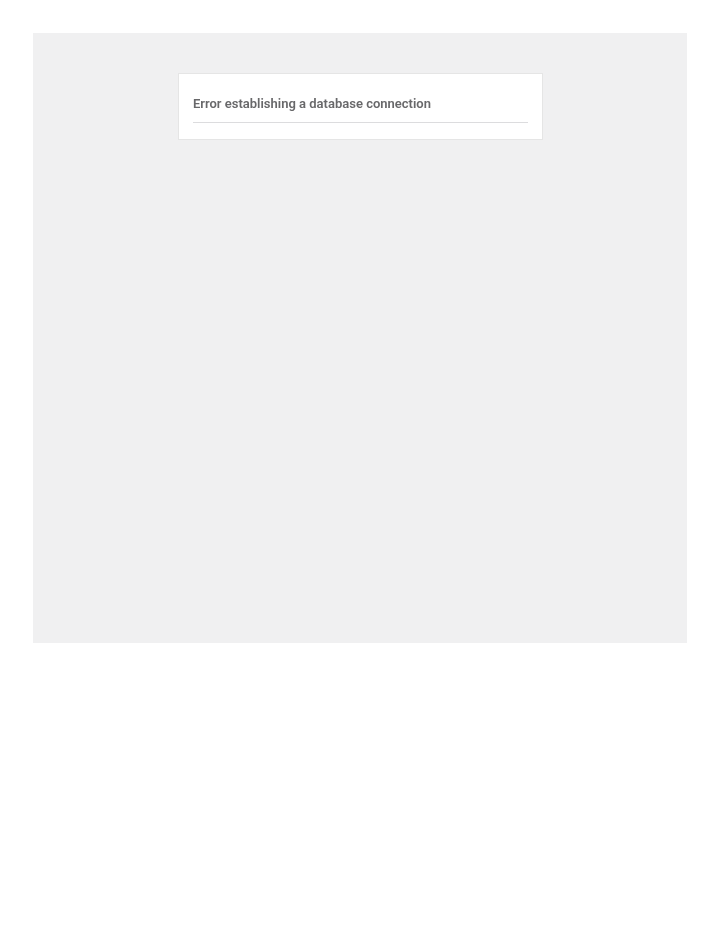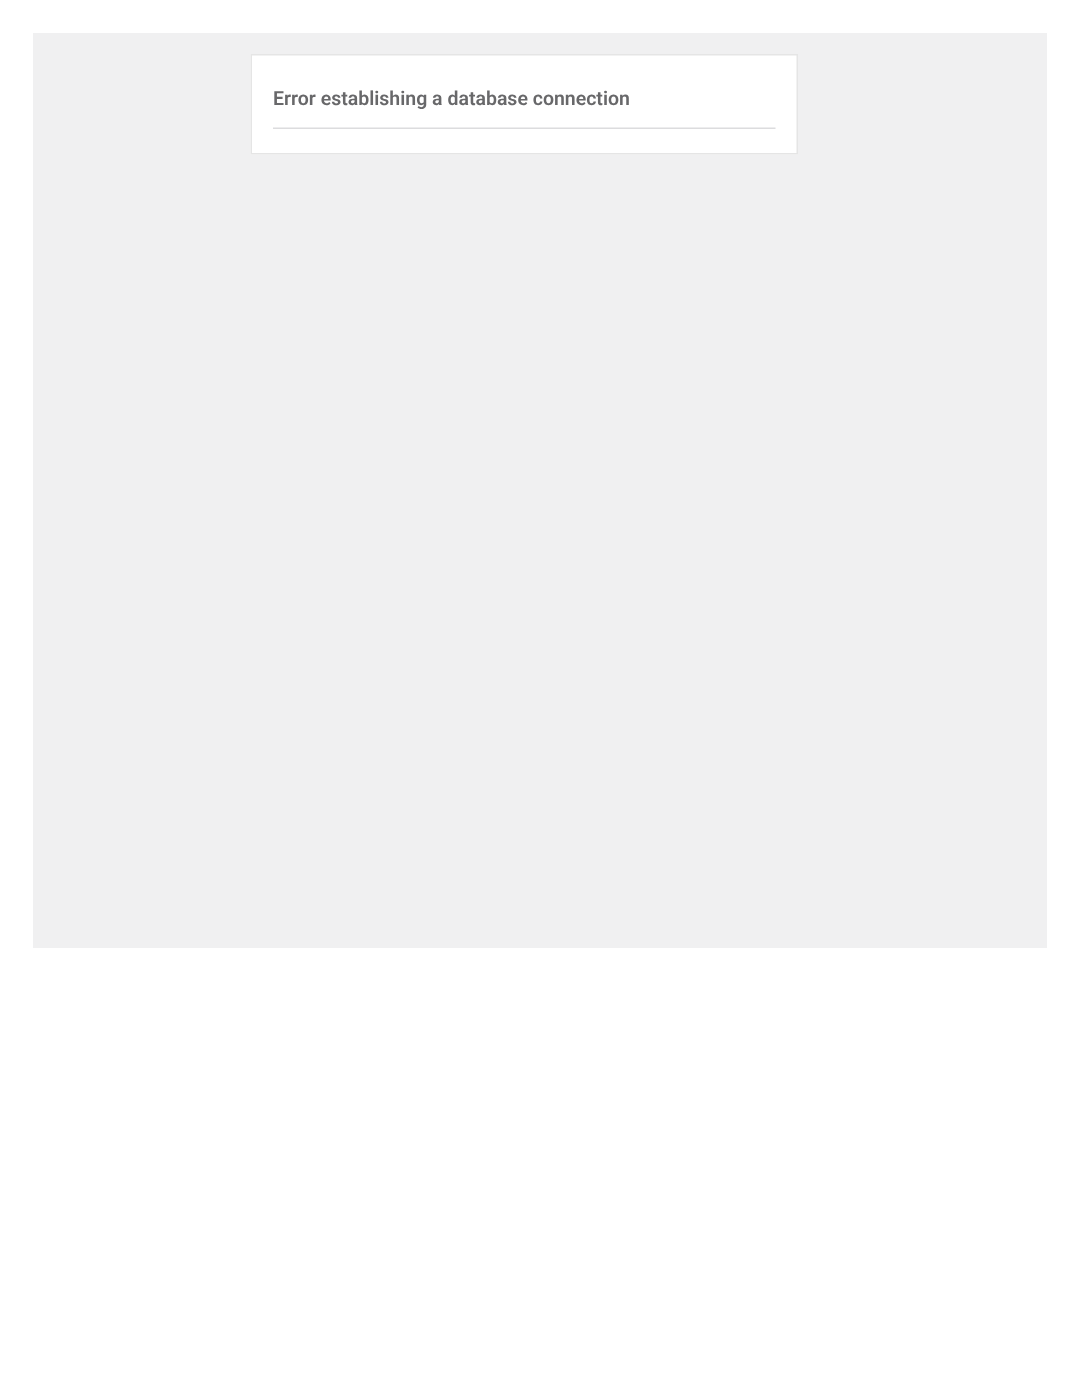--- a/index.html
+++ b/index.html
@@ -8,23 +8,23 @@
       box-sizing: border-box;
     }
     body {
       font-family: -apple-system, BlinkMacSystemFont, "Segoe UI", Roboto, "Helvetica Neue", Arial, sans-serif;
       background: #ffffff;
       width: 720px;
       height: 931px;
     }
     .page-container {
       background: #f0f0f1;
-      margin: 22px;
+      margin: 33px;
       height: 610px;
-      padding-top: 14px;
+      padding-top: 40px;
     }
     .error-box {
       background: #ffffff;
       width: 365px;
       margin-left: 145px;
       padding: 22px 14px 16px 14px;
       border: 1px solid #e5e5e5;
     }
     .error-title {
       font-size: 13px;

